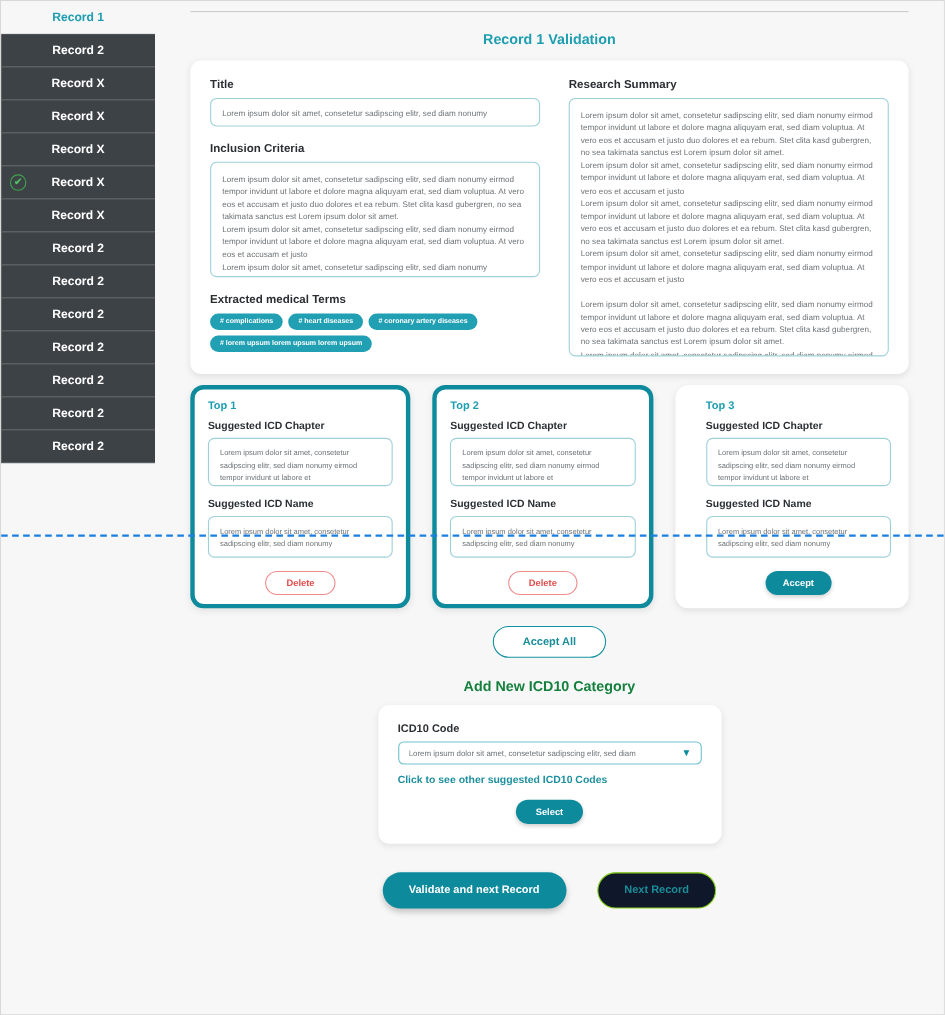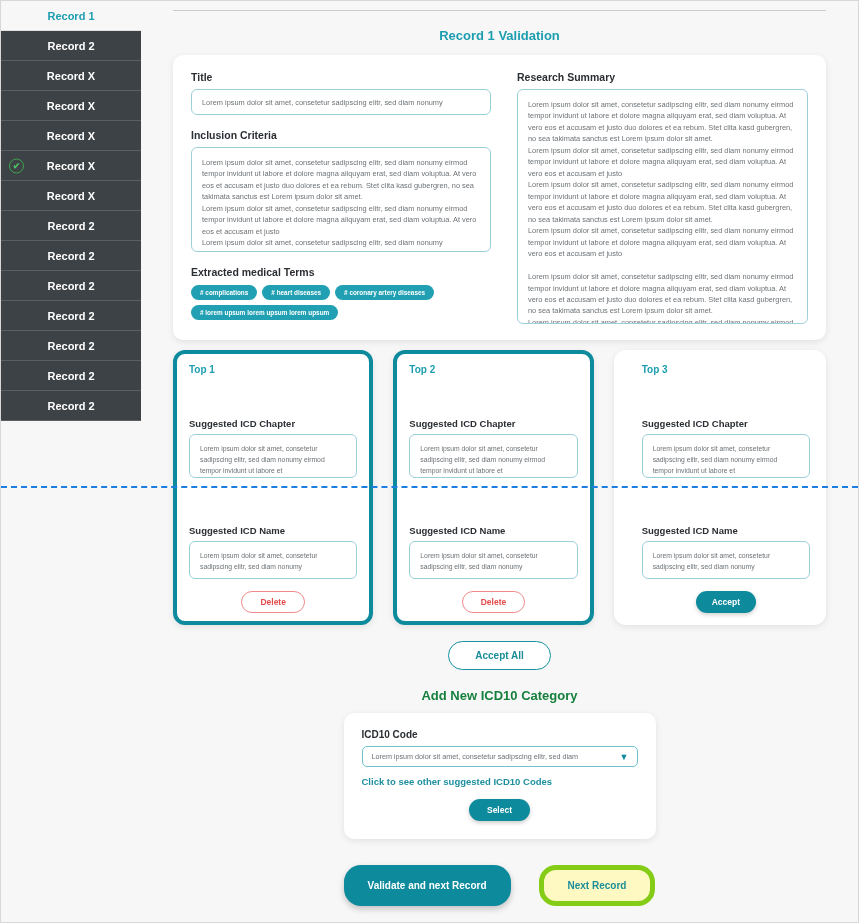--- a/index.html
+++ b/index.html
@@ -228,21 +228,21 @@
   .card.selected {
     border: 4px solid #0d8a9c;
     padding: 10px 12px 8px 12px;
   }
   .card-top {
     font-size: 10px;
     font-weight: bold;
     color: #1d9eb0;
     margin-bottom: 7px;
   }
-  .card .field-label { font-size: 9.5px; margin-bottom: 5px; margin-top: 36px; }
+  .card .field-label { font-size: 9.5px; margin-bottom: 5px; }
   .card .ro-box { font-size: 6.8px; line-height: 1.6; }
   .chapter-box { height: 44px; }
   .name-box { height: 38px; }
   .card-gap { height: 11px; }
   .card-action { margin-top: auto; padding-top: 12px; display: flex; justify-content: center; }
   .btn-delete {
     border: 1px solid #f08b8b;
     color: #e34b4b;
     background: #ffffff;
     border-radius: 13px;
@@ -342,22 +342,22 @@
     background: #0d8a9c;
     color: #ffffff;
     font-size: 10px;
     font-weight: bold;
     border-radius: 17px;
     padding: 10px 24px;
     cursor: pointer;
     box-shadow: 0 3px 6px rgba(0,0,0,.22);
   }
   .btn-next {
-    border: 5px solid #84cc16;
-    background: #fef9c3;
+    border: 1px solid #84cc16;
+    background: #0f172a;
     color: #1b8d99;
     font-size: 10px;
     font-weight: bold;
     border-radius: 17px;
     padding: 10px 24px;
     cursor: pointer;
   }
 
   
   .fold-line {

